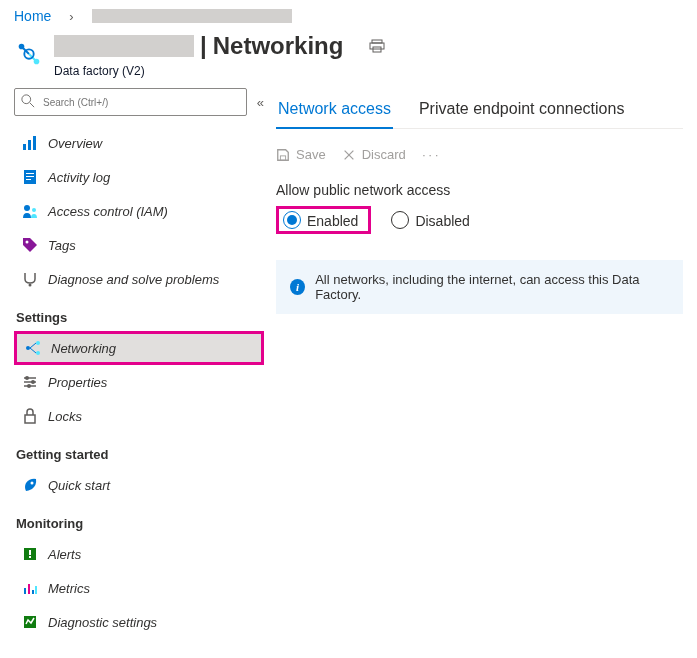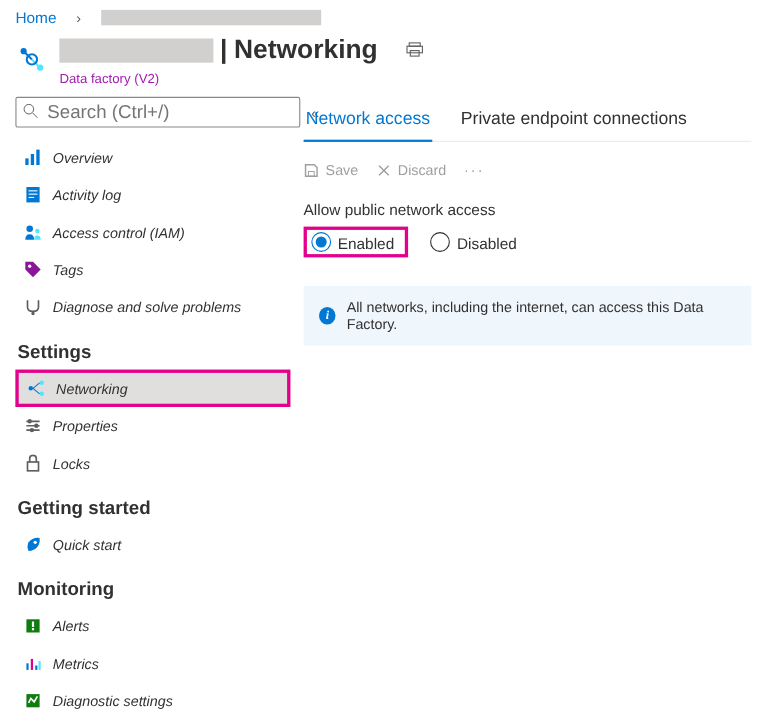--- a/index.html
+++ b/index.html
@@ -20,53 +20,53 @@
   .breadcrumb a { color: #0078d4; text-decoration: none; font-size: 14px; }
   .breadcrumb .chevron { color: #605e5c; }
   .breadcrumb .redact { width: 200px; height: 14px; background: #d2d0ce; }
 
   
   .header { display: flex; align-items: center; gap: 10px; margin-bottom: 4px; }
   .header-icon svg { width: 30px; height: 30px; }
   .title-block { display: flex; flex-direction: column; }
   .title-row { display: flex; align-items: center; gap: 6px; font-size: 24px; font-weight: 600; }
   .title-redact { width: 140px; height: 22px; background: #d2d0ce; display: inline-block; }
-  .subtitle { font-size: 12px; color: #a21caf; margin-top: 4px; }
+  .subtitle { font-size: 12px; color: #0f172a; margin-top: 4px; }
   .print-icon { margin-left: 20px; }
 
   
   .columns { display: flex; gap: 12px; margin-top: 10px; }
   .sidebar { width: 250px; flex-shrink: 0; }
   .content { flex: 1; }
 
   
   .search-row { display: flex; align-items: center; gap: 10px; margin-bottom: 10px; }
   .search {
     display: flex; align-items: center; gap: 6px;
     border: 1px solid #8a8886; border-radius: 2px;
     padding: 2px 6px; flex: 1; height: 28px;
   }
   .search input {
     border: none; outline: none; flex: 1;
-    font-size: 17px; color: #ef4444;
+    font-size: 10px; color: #ef4444;
     background: transparent;
   }
   .collapse-chevron { color: #605e5c; cursor: pointer; }
 
   
   .nav-item {
     display: flex; align-items: center; gap: 10px;
     height: 34px; padding: 0 8px;
     cursor: pointer;
     font-style: italic;
   }
   .nav-item.selected { background: #e1dfdd; }
   .nav-icon { width: 16px; height: 16px; display: flex; align-items: center; justify-content: center; }
   .section-header {
-    font-size: 17px; font-weight: 600;
+    font-size: 13px; font-weight: 600;
     padding: 14px 8px 6px 2px;
     color: #323130;
   }
   .highlight-red { border: 3px solid #e3008c; }
 
   
   .tabs { display: flex; gap: 24px; border-bottom: 1px solid #edebe9; margin-bottom: 18px; margin-top:6px; }
   .tab { padding: 6px 2px 10px 2px; font-size: 16px; color: #323130; cursor: pointer; position: relative; }
   .tab.active { color: #0078d4; }
   .tab.active::after {

